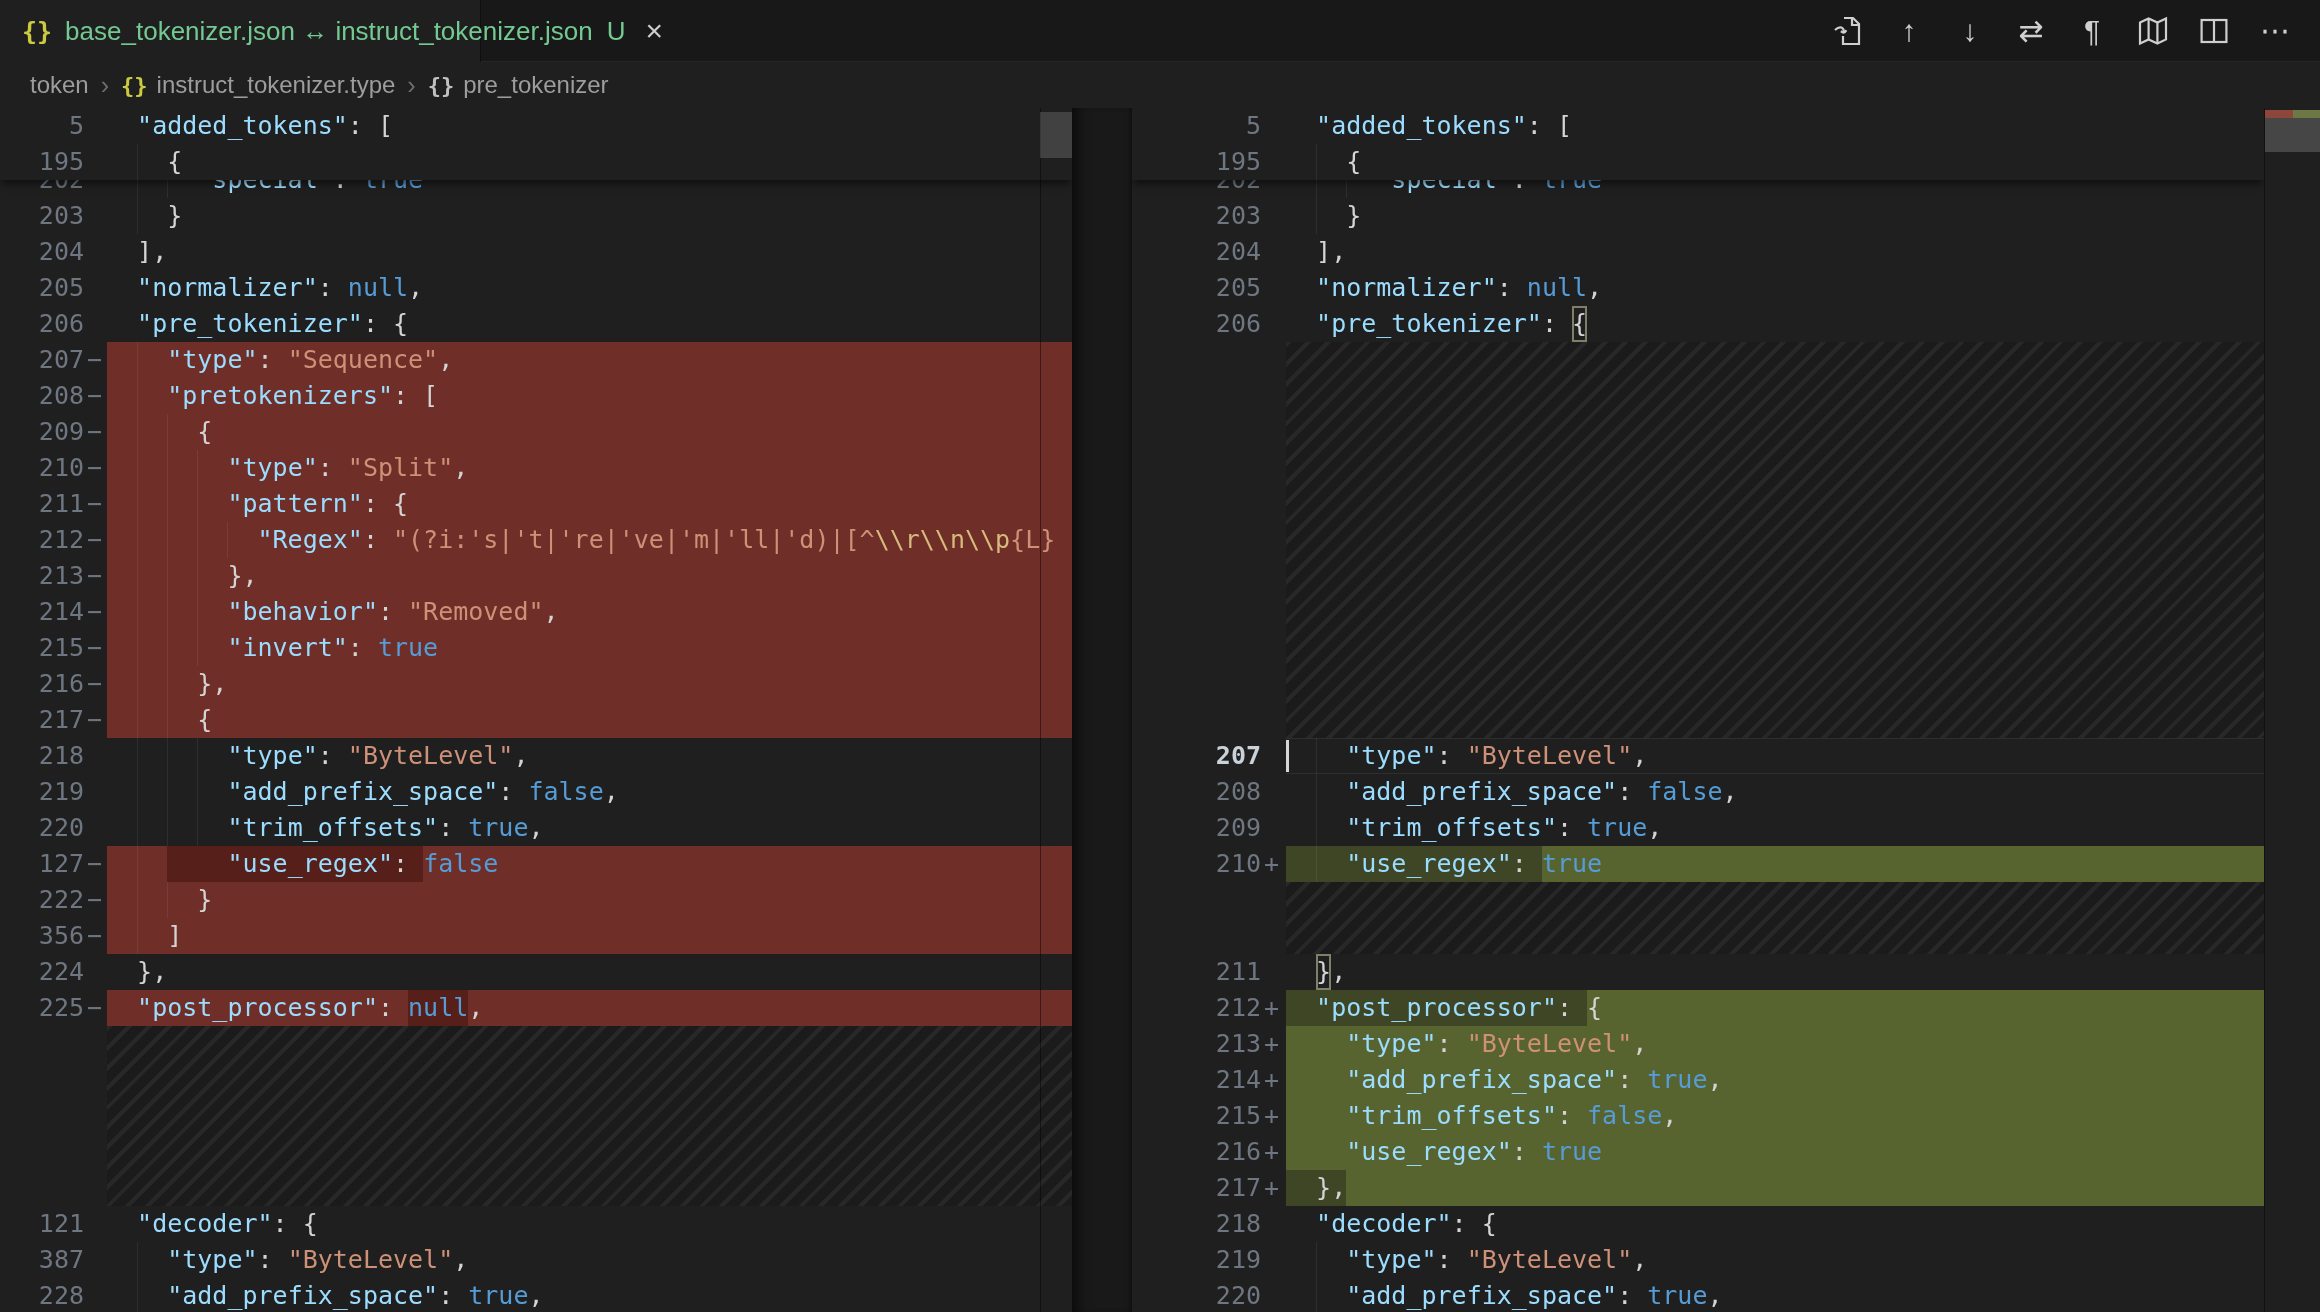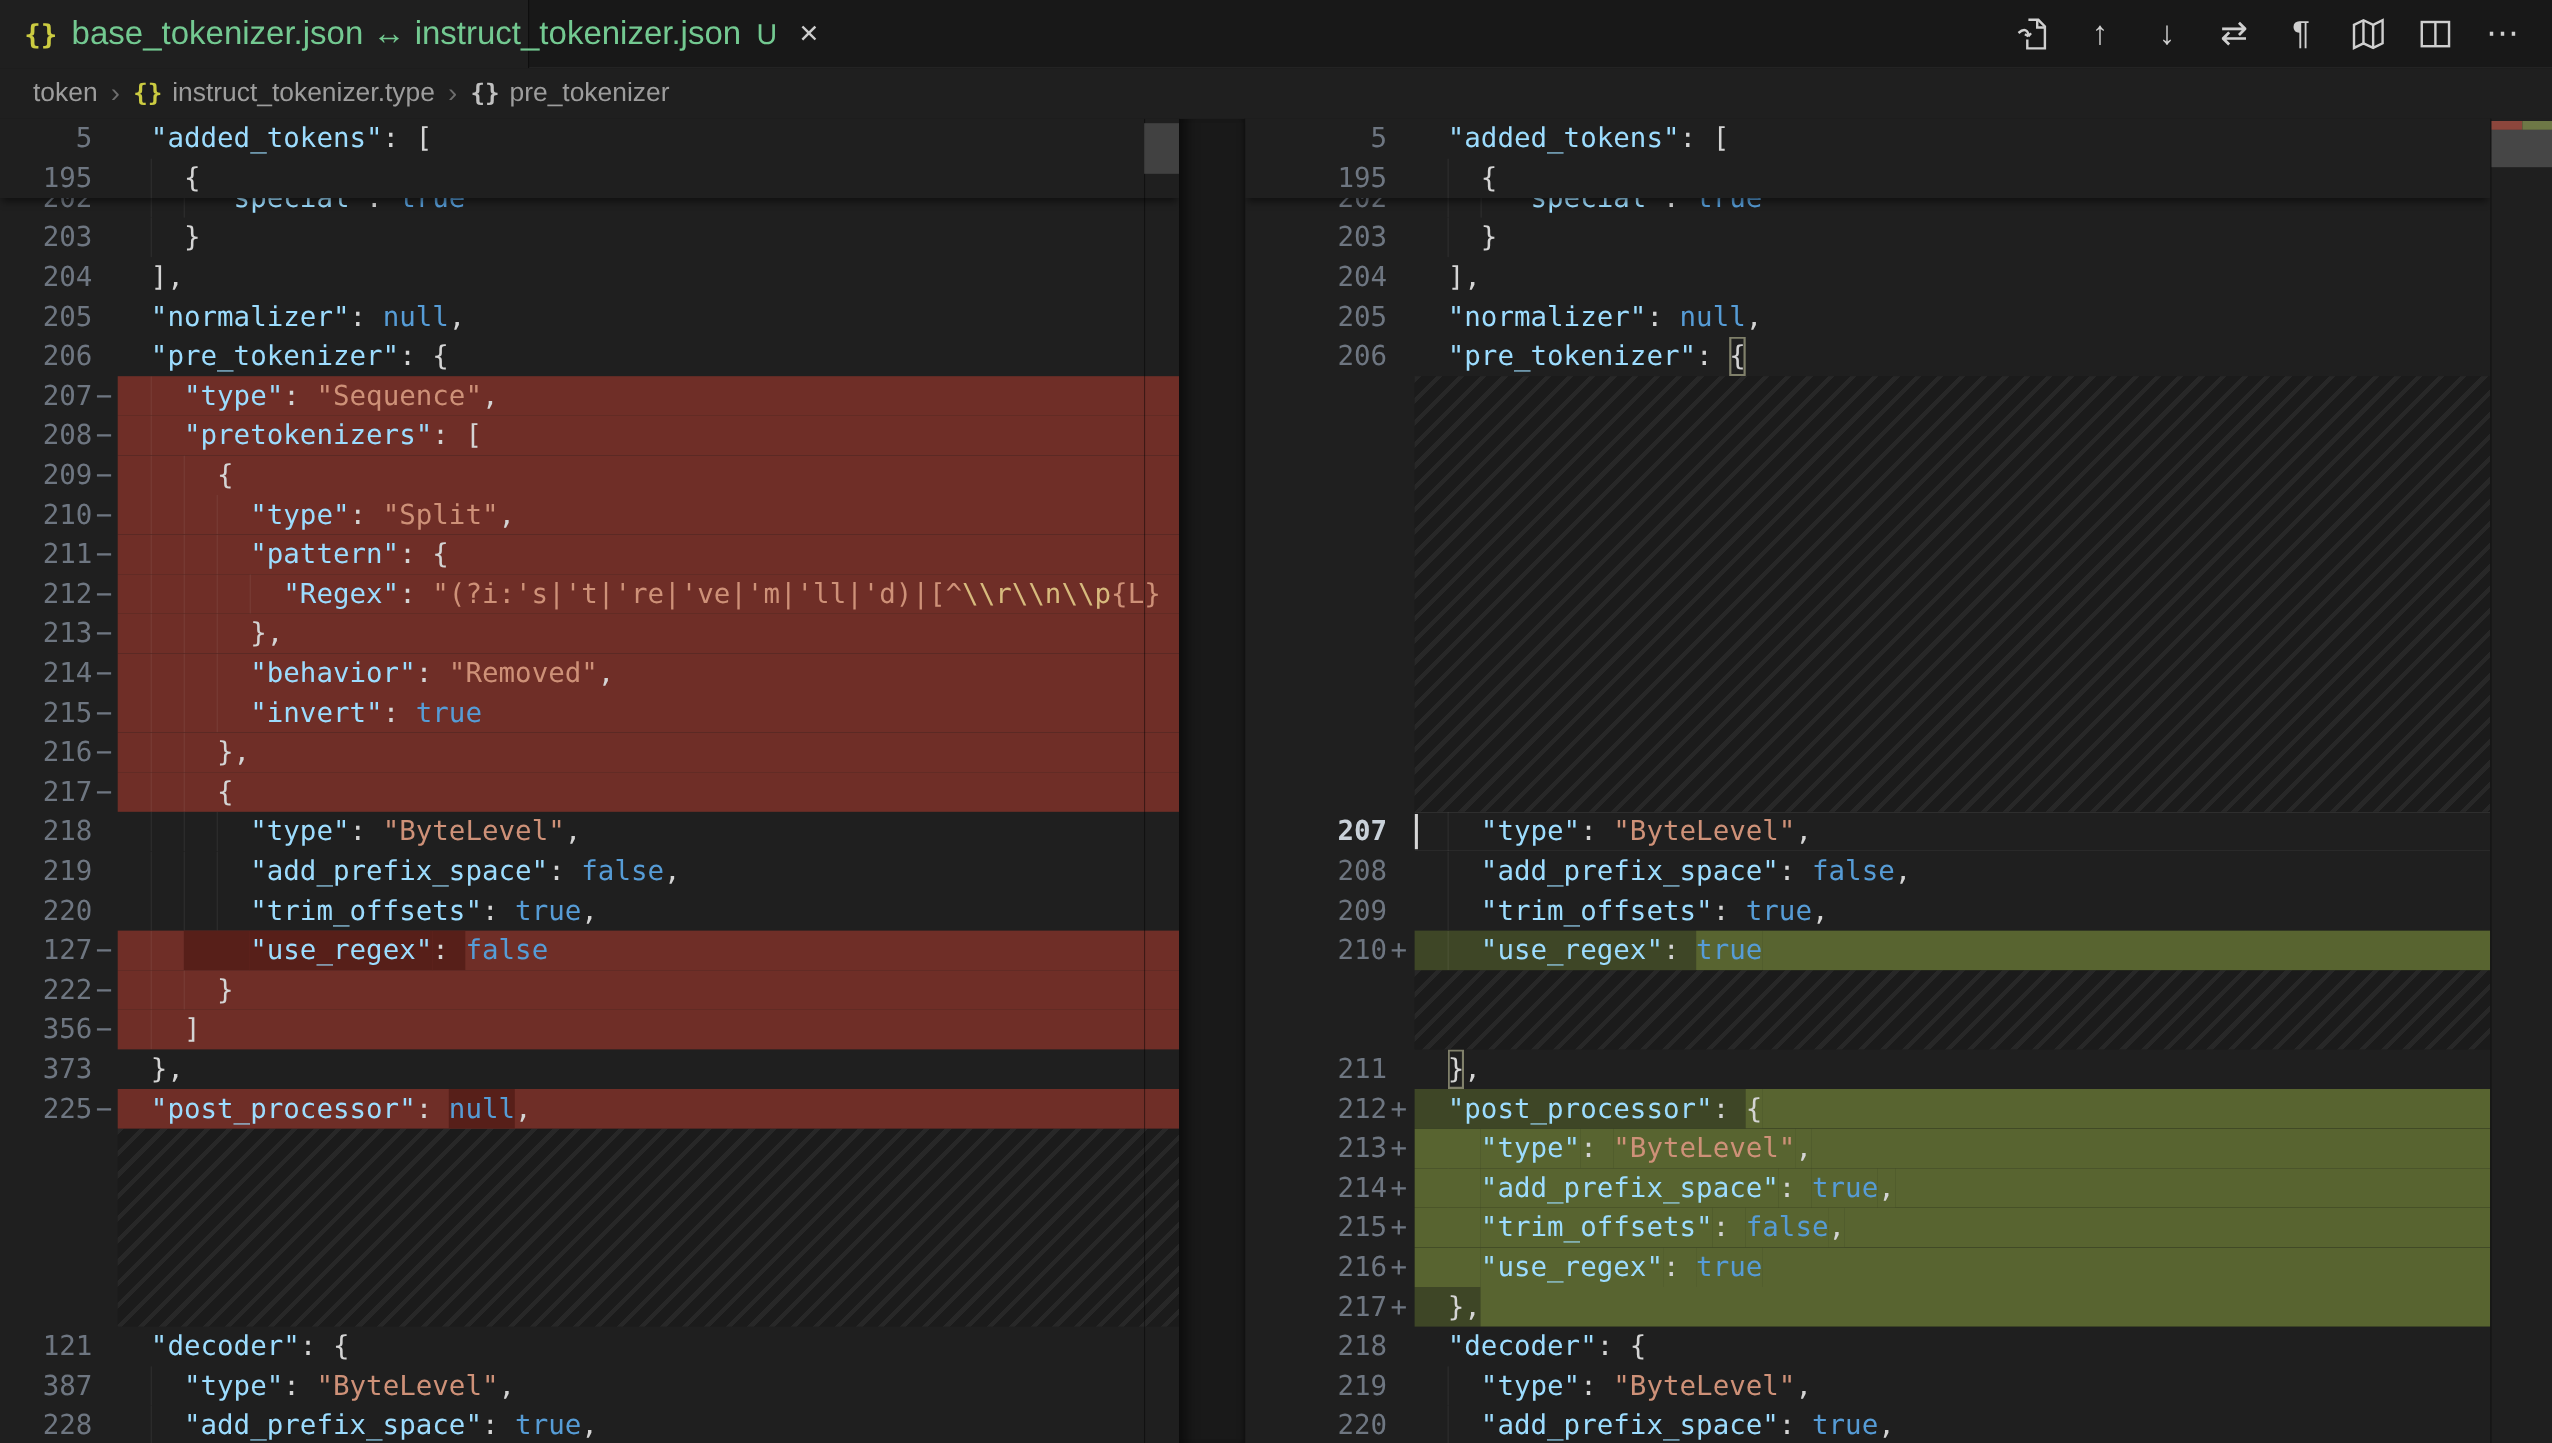--- a/index.html
+++ b/index.html
@@ -11,21 +11,21 @@
   }
   *{margin:0;padding:0;box-sizing:border-box;}
   html,body{width:2320px;height:1312px;overflow:hidden;background:var(--bg);
     font-family:"Liberation Sans",sans-serif;}
   
   .tabbar{position:absolute;left:0;top:0;width:2320px;height:62px;background:var(--tabbar);
     border-bottom:1px solid #252525;}
   .tab{position:absolute;left:0;top:0;width:481px;height:62px;background:var(--bg);
     display:flex;align-items:center;padding:0 22px;border-right:1px solid #0e0e0e;}
   .tab .json-ico{color:var(--jsonIcon);font-family:"DejaVu Sans Mono",monospace;font-size:25px;font-weight:bold;margin-right:13px;}
-  .tab .ttl{color:var(--tabFg);font-size:30px;white-space:nowrap;}
+  .tab .ttl{color:var(--tabFg);font-size:26px;white-space:nowrap;}
   .tab .badge{color:var(--tabFg);font-size:26px;margin-left:14px;}
   .tab .close{color:#cccccc;font-size:30px;margin-left:20px;cursor:pointer;}
   .acts{position:absolute;right:28px;top:0;height:62px;display:flex;align-items:center;gap:27px;}
   .acts .ic{color:#cfcfcf;font-size:30px;line-height:30px;width:34px;text-align:center;cursor:pointer;}
   .acts svg{display:block;margin:0 auto;}
   
   .crumbs{position:absolute;left:0;top:62px;width:2320px;height:46px;background:var(--bg);
     display:flex;align-items:center;padding-left:30px;font-size:24px;color:#9d9d9d;}
   .crumbs .sep{color:#6d6d6d;margin:0 12px;font-size:25px;}
   .crumbs .cico{font-family:"DejaVu Sans Mono",monospace;font-weight:bold;font-size:22px;margin-right:9px;}
@@ -274,21 +274,21 @@
       </div>
       <div class="row del">
         <div class="gut">
           <span class="num">356</span>
           <span class="mk">−</span>
         </div>
         <div class="code"><div class="guide" style="left: 30px;"></div><span class="seg p">    ]</span></div>
       </div>
       <div class="row">
         <div class="gut">
-          <span class="num">373</span>
+          <span class="num">224</span>
           <span class="mk"></span>
         </div>
         <div class="code"><span class="seg p">  },</span></div>
       </div>
       <div class="row del">
         <div class="gut">
           <span class="num">225</span>
           <span class="mk">−</span>
         </div>
         <div class="code"><span class="seg">  </span><span class="seg k">"post_processor"</span><span class="seg p">: </span><span class="seg b dl">null</span><span class="seg p">,</span></div>

